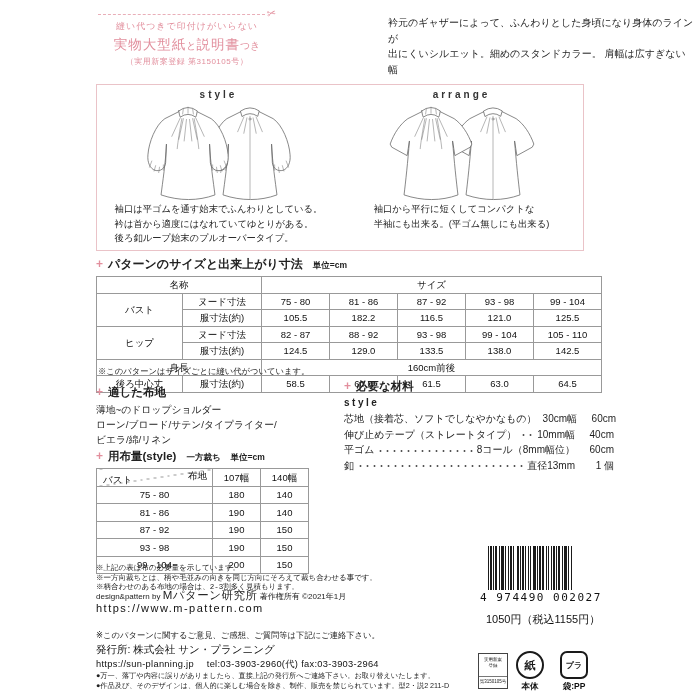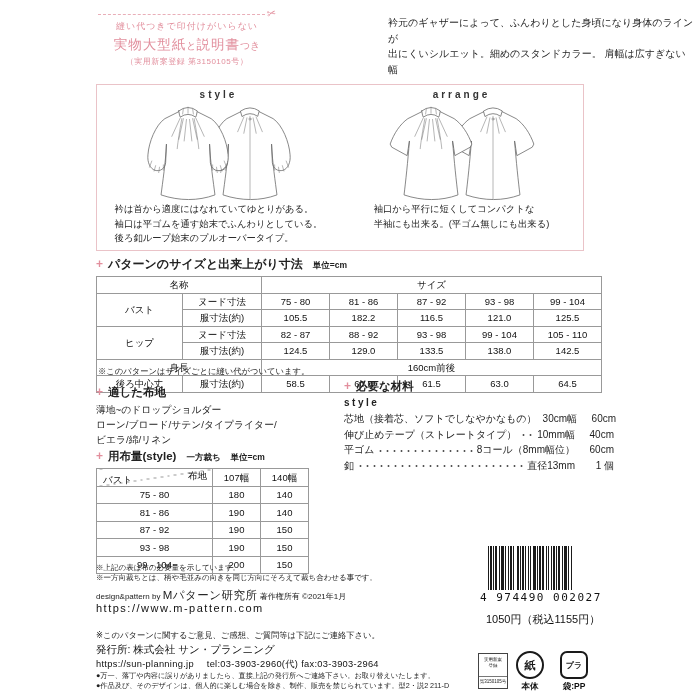--- a/index.html
+++ b/index.html
@@ -127,22 +127,22 @@
           <g fill="none" stroke="#777" stroke-width="0.7" stroke-linecap="round">
             <path d="M61,20 L61,127"></path>
             <circle cx="61" cy="23.5" r="1.4"></circle>
             <path d="M53,21 L45,40 M57,22 L53,42 M65,22 L69,42 M69,21 L77,40"></path>
             <path d="M14,78 l-3,8 M19,84 l-2,7 M24,86 l-1,7 M29,83 l0,7"></path>
             <path d="M108,78 l3,8 M103,84 l2,7 M98,86 l1,7 M93,83 l0,7"></path>
           </g>
         </svg>
       </div>
       <div class="cap">
+        <div>袖口は平ゴムを通す始末でふんわりとしている。</div>
         <div>衿は首から適度にはなれていてゆとりがある。</div>
-        <div>袖口は平ゴムを通す始末でふんわりとしている。</div>
         <div>後ろ釦ループ始末のプルオーバータイプ。</div>
       </div>
     </div>
     <div class="half">
       <div class="shead">arrange</div>
       <div class="figs">
         <svg class="front" viewBox="0 0 122 130">
           <g fill="#ffffff" stroke="#666" stroke-width="1" stroke-linejoin="round" stroke-linecap="round">
             <path d="M49,14 L31,23 C21,30 13,42 8,56 L10,60 L30,71 C31,65 32,58 33,52 C31,78 28,106 26,122 C50,130 74,130 96,122 C94,106 91,78 89,52 C90,58 91,65 92,71 L112,60 L114,56 C109,42 101,30 91,23 L73,14"></path>
             <path d="M49,13 Q61,4 73,13 Q72,20 71,21 Q61,14 51,21 Q50,20 49,13 Z"></path>
@@ -291,20 +291,21 @@
     <tr>
       <td>99 - 104</td>
       <td>200</td>
       <td>150</td>
     </tr>
   </tbody>
     </table>
   <div class="note" style="left:96px;top:564px;line-height:9.6px;font-size:7.5px;">
     <div>※上記の表は布の必要量を示しています。</div>
     <div>※一方向裁ちとは、柄や毛並みの向きを同じ方向にそろえて裁ち合わせる事です。</div>
+    <div>※柄合わせのある布地の場合は、2-3割多く見積もります。</div>
   </div>
 
   <div class="sec-title" style="left:344px;top:379px;font-size:11.5px;">
     <span class="plus">+</span><span>必要な材料</span>
   </div>
   <div class="mat-sub" style="left:344px;top:397px;">style</div>
   <div class="mat-list">
     <div class="mat-row">
       <span class="mat-name">芯地（接着芯、ソフトでしなやかなもの）</span>
       <span class="mat-dots"></span>

